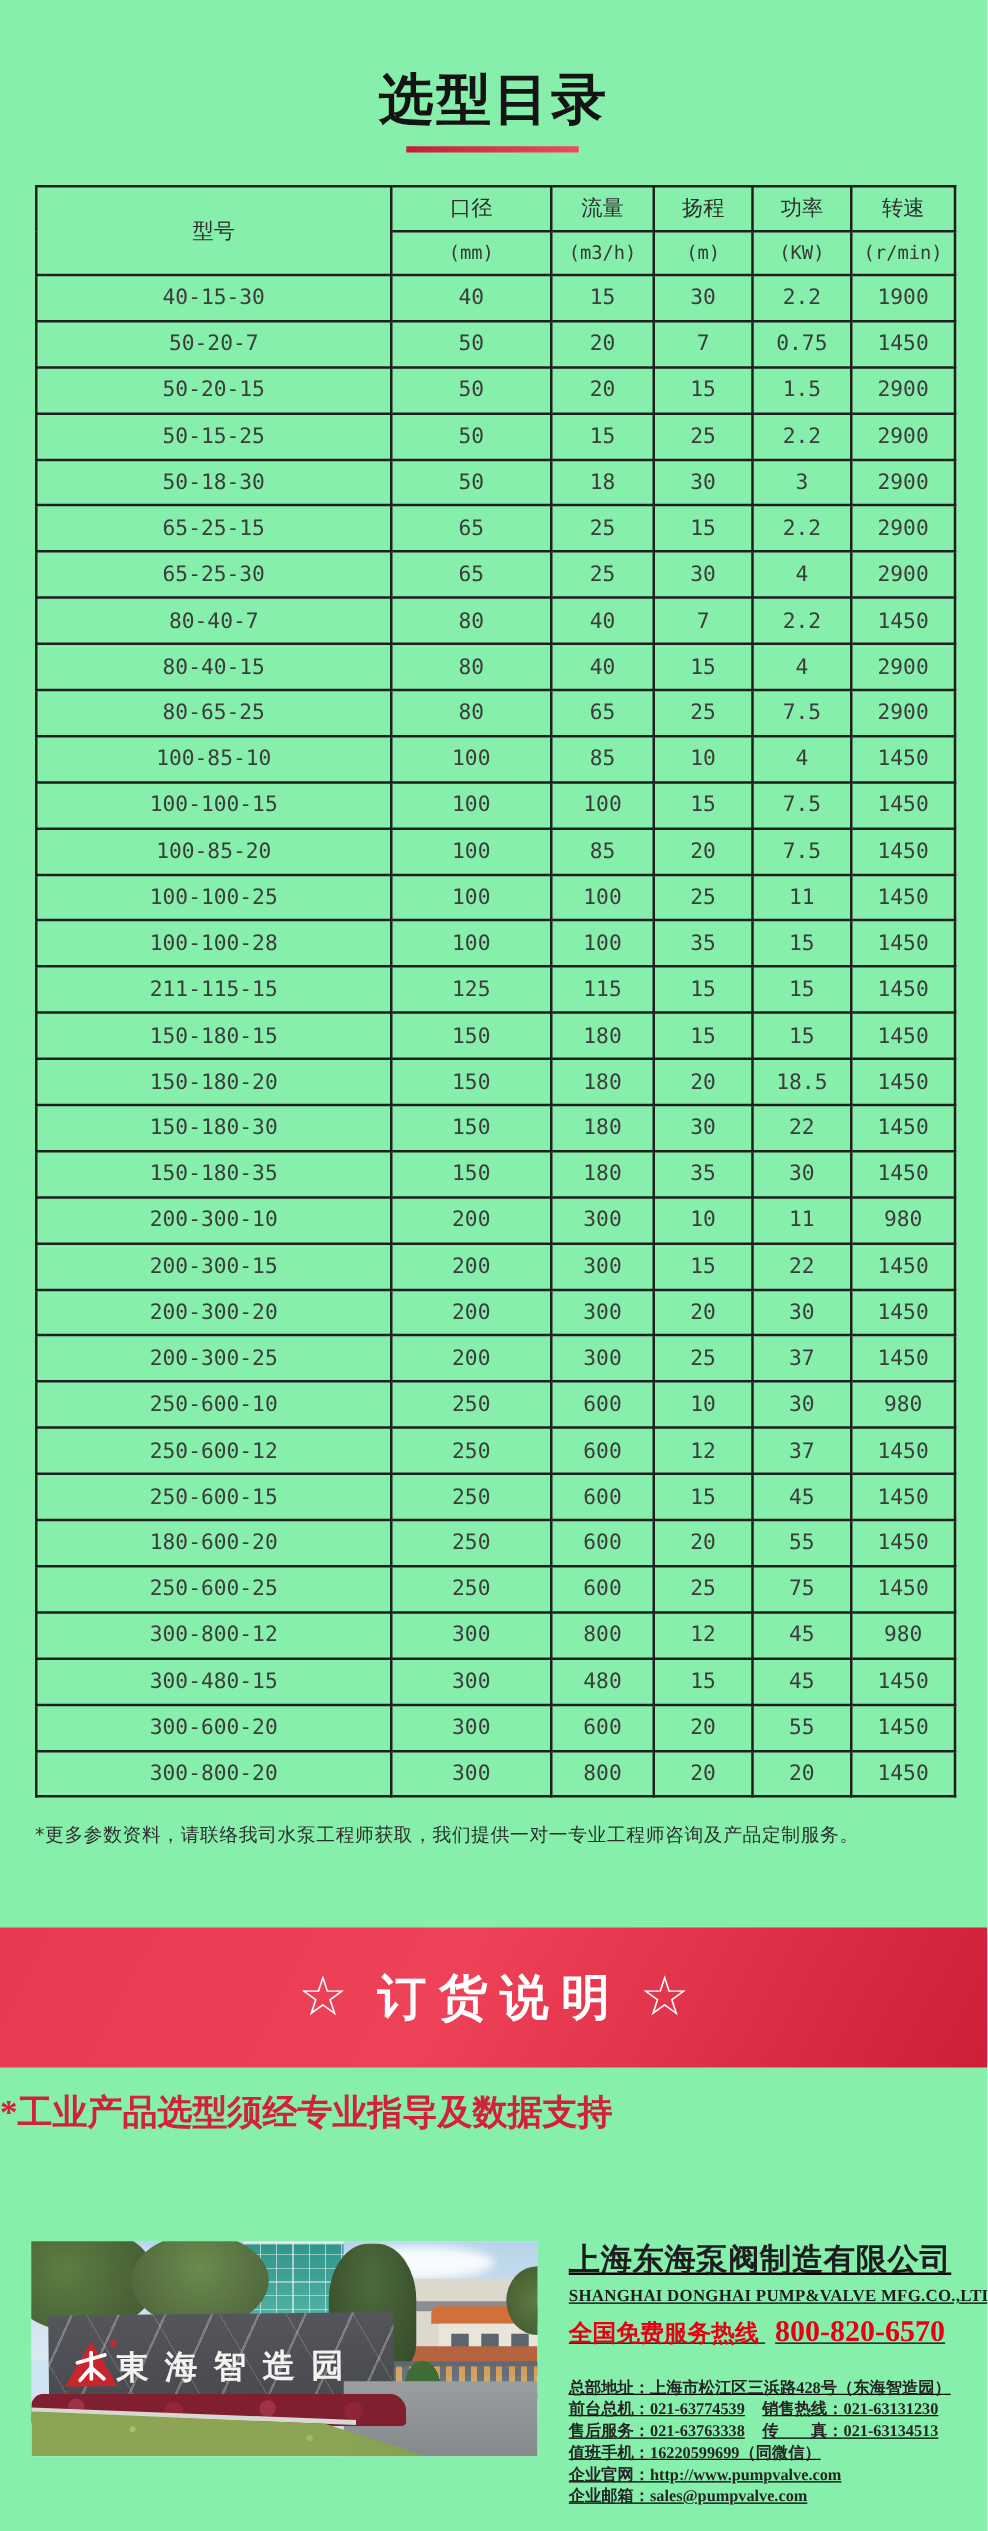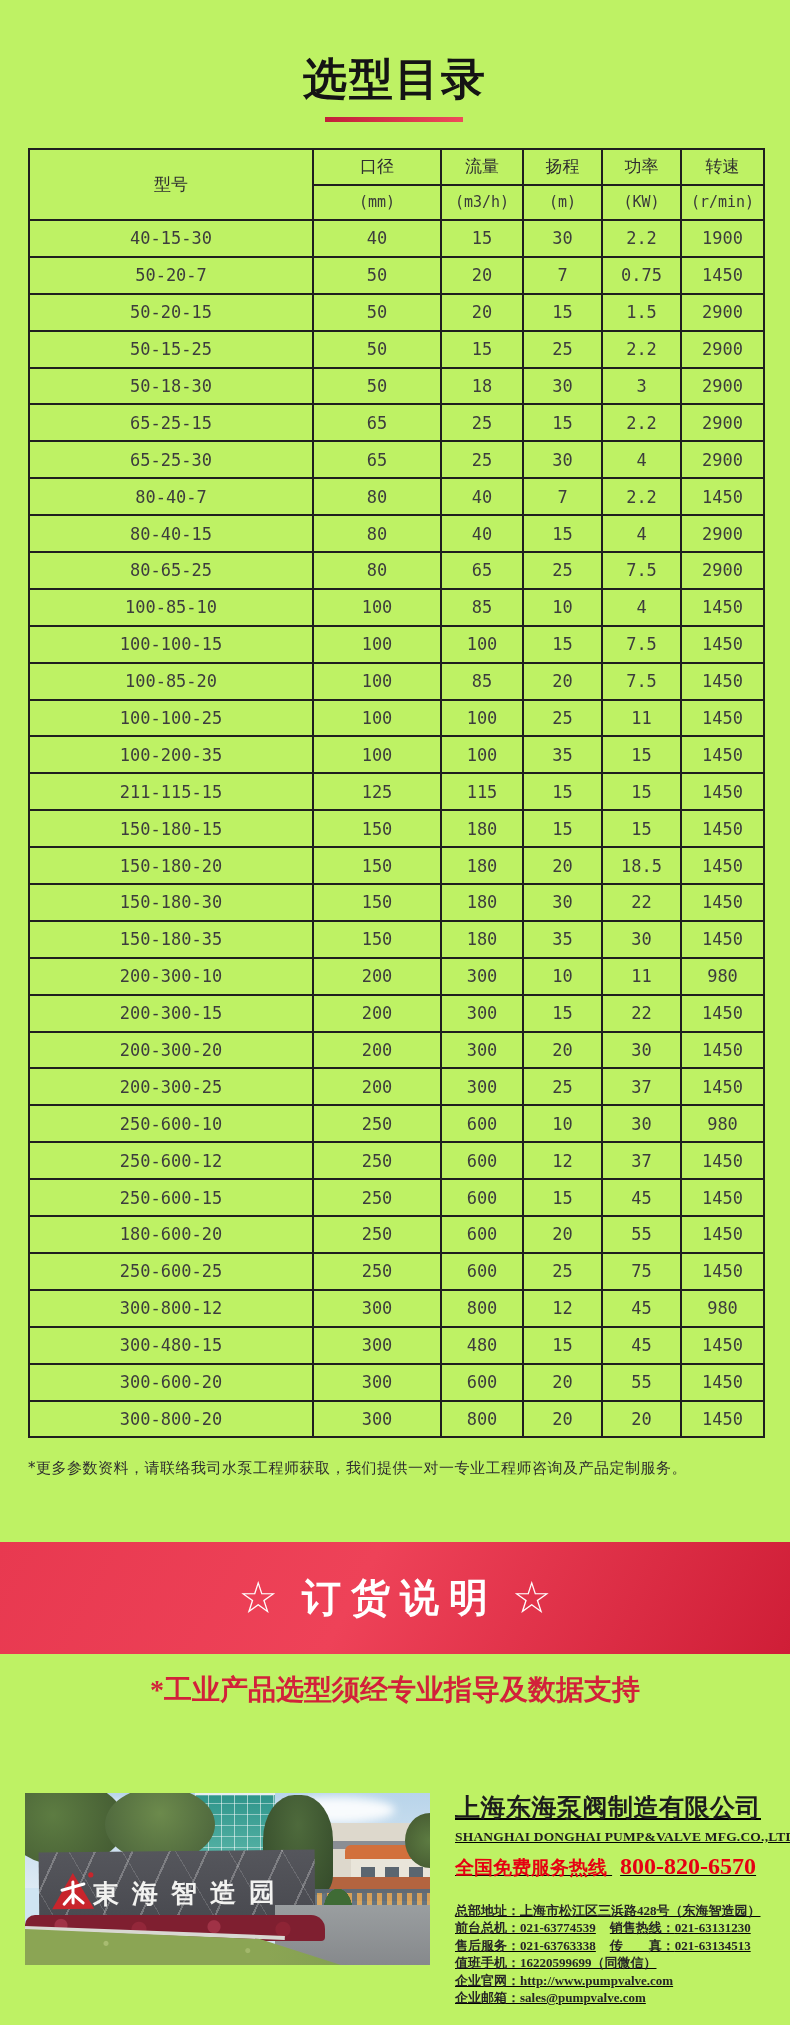--- a/index.html
+++ b/index.html
@@ -1,17 +1,17 @@
 <!DOCTYPE html>
 <html><head>
 <meta charset="utf-8">
 <style>
   * { margin:0; padding:0; box-sizing:border-box; }
   body { background:#ffffff; font-family:"DejaVu Sans","Liberation Sans",sans-serif; }
-  .page { position:relative; width:790px; height:2025px; background:#bef264; overflow:hidden; margin:0 auto; }
+  .page { position:relative; width:790px; height:2025px; background:#86efac; overflow:hidden; margin:0 auto; }
 
   
   .page-title { position:absolute; top:50px; left:0; width:790px; text-align:center;
     font-size:44px; font-weight:bold; color:#141414; letter-spacing:2px; }
   .title-underline { position:absolute; top:117px; left:325px; width:138px; height:5px;
     background:linear-gradient(90deg,#c22039,#ee4c5b); }
 
   
   table.sel { position:absolute; top:148px; left:28px; width:735px; border-collapse:collapse; table-layout:fixed; }
   table.sel th, table.sel td { border:2px solid #1f1f1f; text-align:center; vertical-align:middle; padding:0; }
@@ -26,21 +26,21 @@
     font-size:15px; color:#2e2e2e; letter-spacing:0.5px; }
 
   
   .order-banner { position:absolute; top:1542px; left:0; width:790px; height:112px;
     background:linear-gradient(118deg,#e83950 0%,#ee4258 45%,#cf1e37 100%);
     display:flex; align-items:center; justify-content:center; color:#ffffff; }
   .order-banner .star { font-size:44px; font-weight:bold; line-height:1; }
   .order-banner .banner-text { font-size:39px; font-weight:bold; letter-spacing:10px; margin:0 14px 0 24px; }
 
   
-  .notice-line { position:absolute; left:0; width:790px; text-align:center;
+  .notice-line { position:absolute; left:0; width:790px; 
     font-family:"Liberation Serif","DejaVu Serif",serif; font-weight:bold; color:#d2213a; }
   .notice-1 { top:1671px; font-size:28px; }
   .notice-2 { top:1709px; font-size:30px; }
 
   
   .photo { position:absolute; left:25px; top:1793px; width:405px; height:172px; overflow:hidden; background:#cfe4f2; }
   .sky { position:absolute; left:0; top:0; width:100%; height:95px;
     background:linear-gradient(#b8d4ea,#ddeaf4); }
   .cloud { position:absolute; background:#ffffff; border-radius:50%; filter:blur(4px); opacity:.9; }
   .glass-building { position:absolute; left:170px; top:0; width:80px; height:66px;
@@ -243,21 +243,21 @@
         </tr>
         <tr>
           <td>100-100-25</td>
           <td>100</td>
           <td>100</td>
           <td>25</td>
           <td>11</td>
           <td>1450</td>
         </tr>
         <tr>
-          <td>100-200-35</td>
+          <td>100-100-28</td>
           <td>100</td>
           <td>100</td>
           <td>35</td>
           <td>15</td>
           <td>1450</td>
         </tr>
         <tr>
           <td>211-115-15</td>
           <td>125</td>
           <td>115</td>

